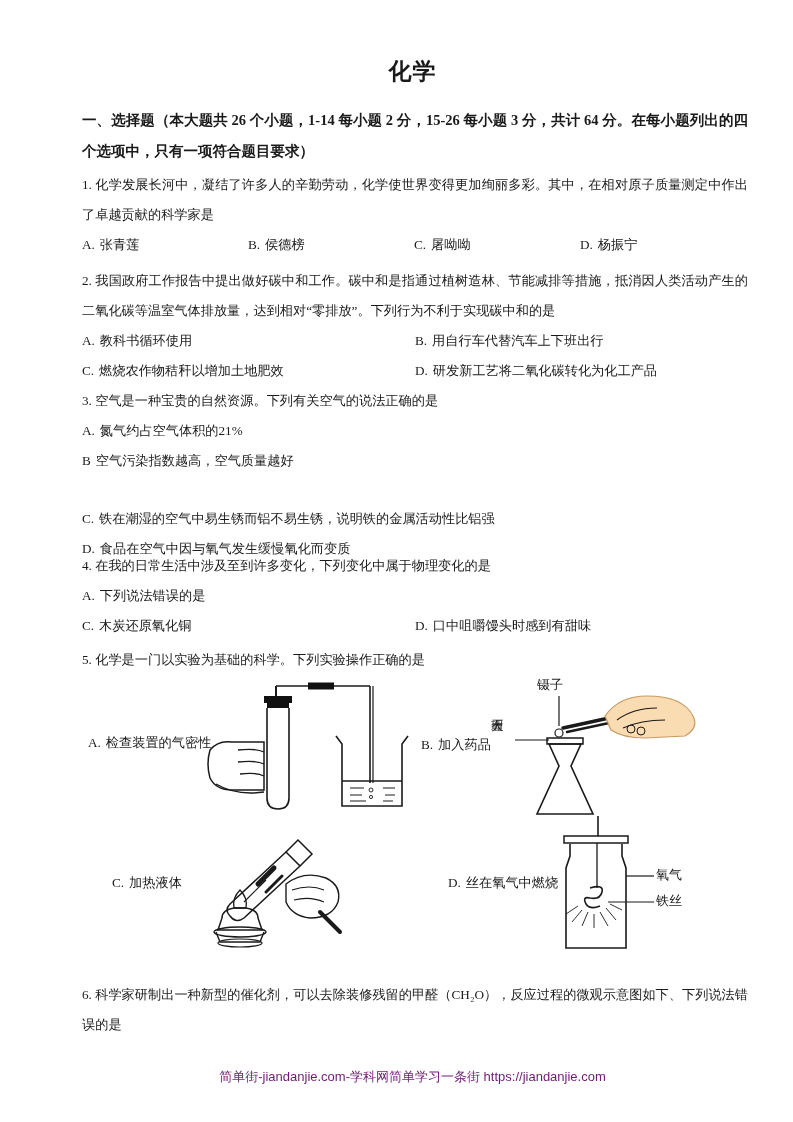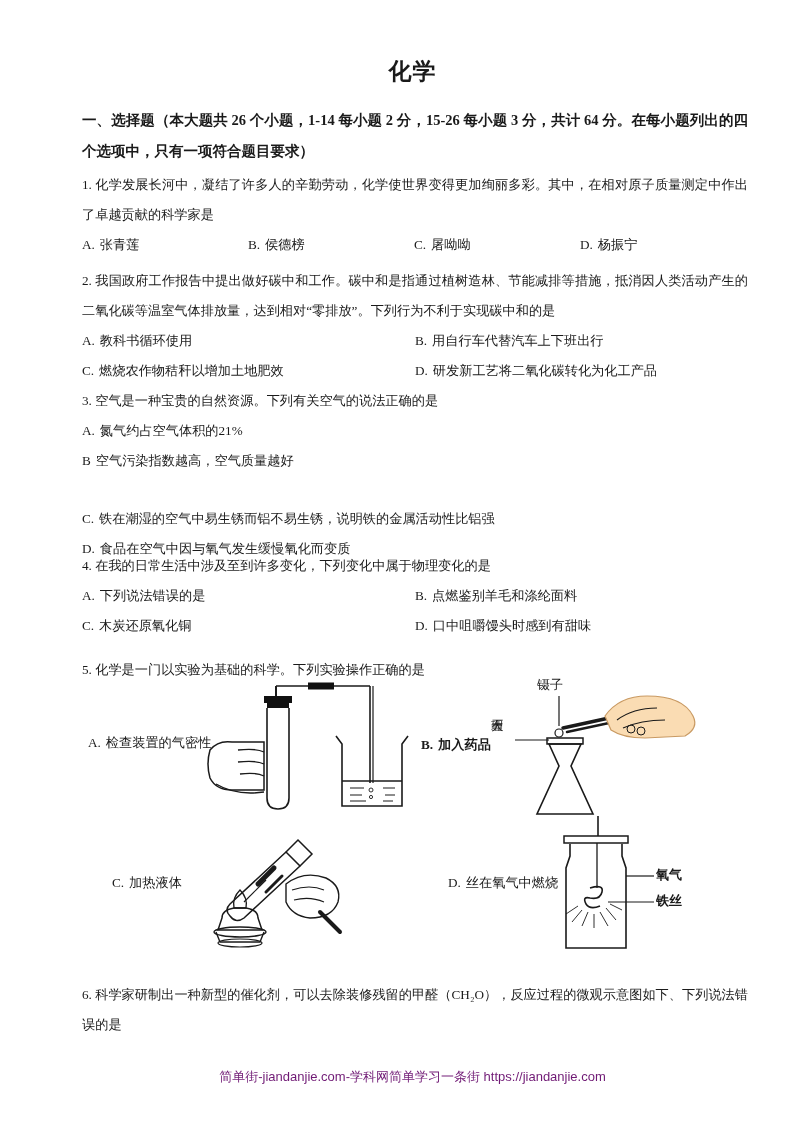--- a/index.html
+++ b/index.html
@@ -187,35 +187,32 @@
       <span class="lbl">D.</span><span>食品在空气中因与氧气发生缓慢氧化而变质</span>
     </div>
   </div>
 
   <div class="q" style="top:551px;">
     <span class="stem">4. 在我的日常生活中涉及至到许多变化，下列变化中属于物理变化的是</span>
     <div class="opt-row">
       <div class="opt-col">
         <span class="lbl">A.</span><span>下列说法错误的是</span>
       </div>
-      <div class="opt-col">
-        <span class="lbl">B.</span><span>点燃鉴别羊毛和涤纶面料</span>
-      </div>
     </div>
     <div class="opt-row">
       <div class="opt-col">
         <span class="lbl">C.</span><span>木炭还原氧化铜</span>
       </div>
       <div class="opt-col">
         <span class="lbl">D.</span><span>口中咀嚼馒头时感到有甜味</span>
       </div>
     </div>
   </div>
 
-  <div class="q" style="top:645px;margin-top:10px;">
+  <div class="q" style="top:645px;">
     <span class="stem">5. 化学是一门以实验为基础的科学。下列实验操作正确的是</span>
   </div>
 
   <div class="q5-figs">
 
     <div class="fig-cell" style="left:0px; top:0px;">
       <div class="fig-label">
         <span class="lbl">A.</span><span>检查装置的气密性</span>
       </div>
       <div class="fig-art">
@@ -247,21 +244,21 @@
           <path class="stroke" d="M8 72 Q16 62 30 64 L62 64 L62 112 L30 112 Q14 112 8 100 Q4 86 8 72 Z" stroke-width="1.5" fill="#fff"></path>
           <path class="stroke" d="M36 72 Q54 70 62 74" stroke-width="1.3"></path>
           <path class="stroke" d="M36 84 Q54 82 62 86" stroke-width="1.3"></path>
           <path class="stroke" d="M38 96 Q54 94 62 98" stroke-width="1.3"></path>
           <path class="stroke" d="M14 106 Q34 118 62 114" stroke-width="1.4"></path>
         </svg>
       </div>
     </div>
 
     <div class="fig-cell" style="left:333px; top:0px;">
-      <div class="fig-label" style="top:60px;font-weight:bold;">
+      <div class="fig-label" style="top:60px;">
         <span class="lbl">B.</span><span>加入药品</span>
       </div>
       <div class="fig-art" style="left:82px; top:0px;">
         <svg width="210" height="150" viewBox="0 0 210 150">
 
           <foreignObject x="-6" y="34" width="22" height="76">
             <div xmlns="http://www.w3.org/1999/xhtml" class="vert-label">大理石</div>
           </foreignObject>
 
           <path class="stroke" d="M18 64 L52 64" stroke-width="1.2"></path>
@@ -317,21 +314,21 @@
           <path class="stroke" d="M112 74 Q128 70 142 76" stroke-width="1.1"></path>
           <path class="stroke" d="M138 86 L158 106" stroke-width="4" stroke-linecap="round"></path>
         </svg>
       </div>
     </div>
 
     <div class="fig-cell" style="left:333px; top:150px;margin-left:27px;">
       <div class="fig-label" style="top:48px;">
         <span class="lbl">D.</span><span>丝在氧气中燃烧</span>
       </div>
-      <div class="fig-art" style="left:100px; top:-4px; height:140px;font-weight:bold;">
+      <div class="fig-art" style="left:100px; top:-4px; height:140px;">
         <svg width="200" height="140" viewBox="0 0 200 140">
 
           <path class="stroke" d="M28 22 L28 34 Q26 40 24 46 L24 126 L84 126 L84 46 Q82 40 80 34 L80 22" stroke-width="1.6" fill="#fff"></path>
 
           <rect class="stroke" x="22" y="14" width="64" height="7" stroke-width="1.5" fill="#fff"></rect>
 
           <path class="stroke" d="M56 -6 L56 14" stroke-width="1.6"></path>
           <path class="stroke" d="M55 21 L55 66" stroke-width="1.3"></path>
 
           <path class="stroke" d="M48 66 Q62 62 60 70 Q58 78 48 76 Q40 74 44 82 Q48 88 58 84" stroke-width="1.6"></path>

